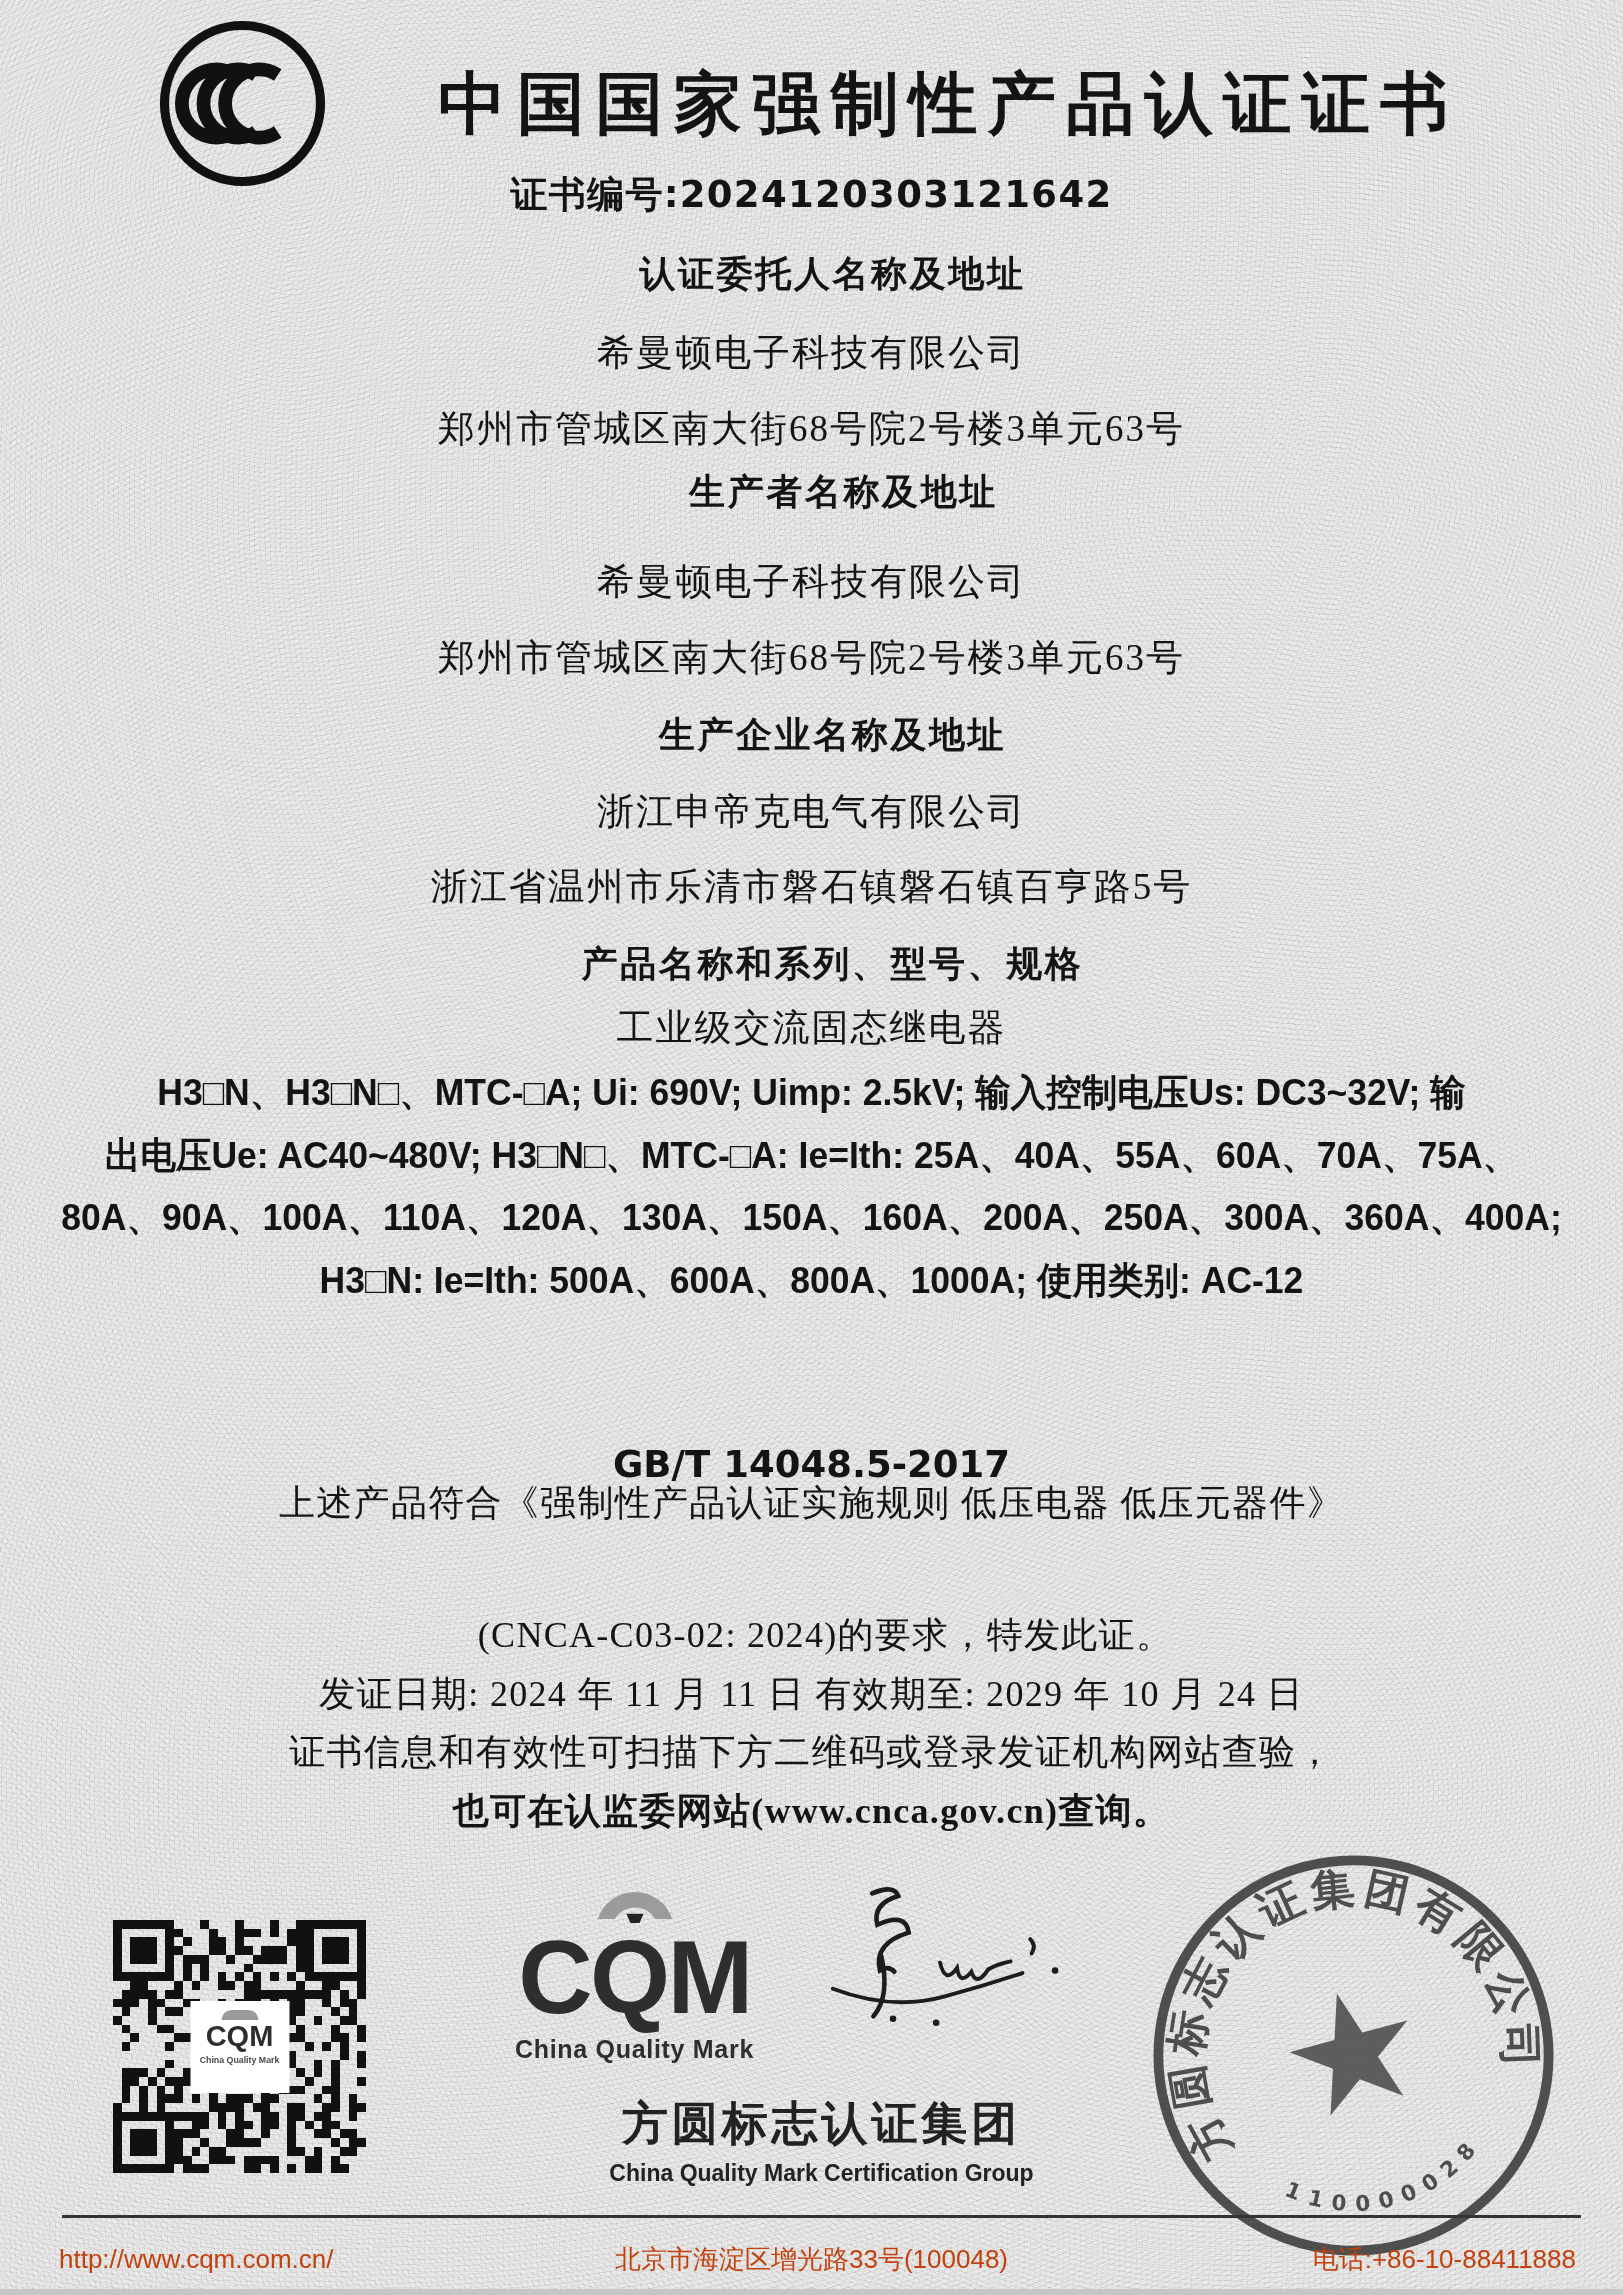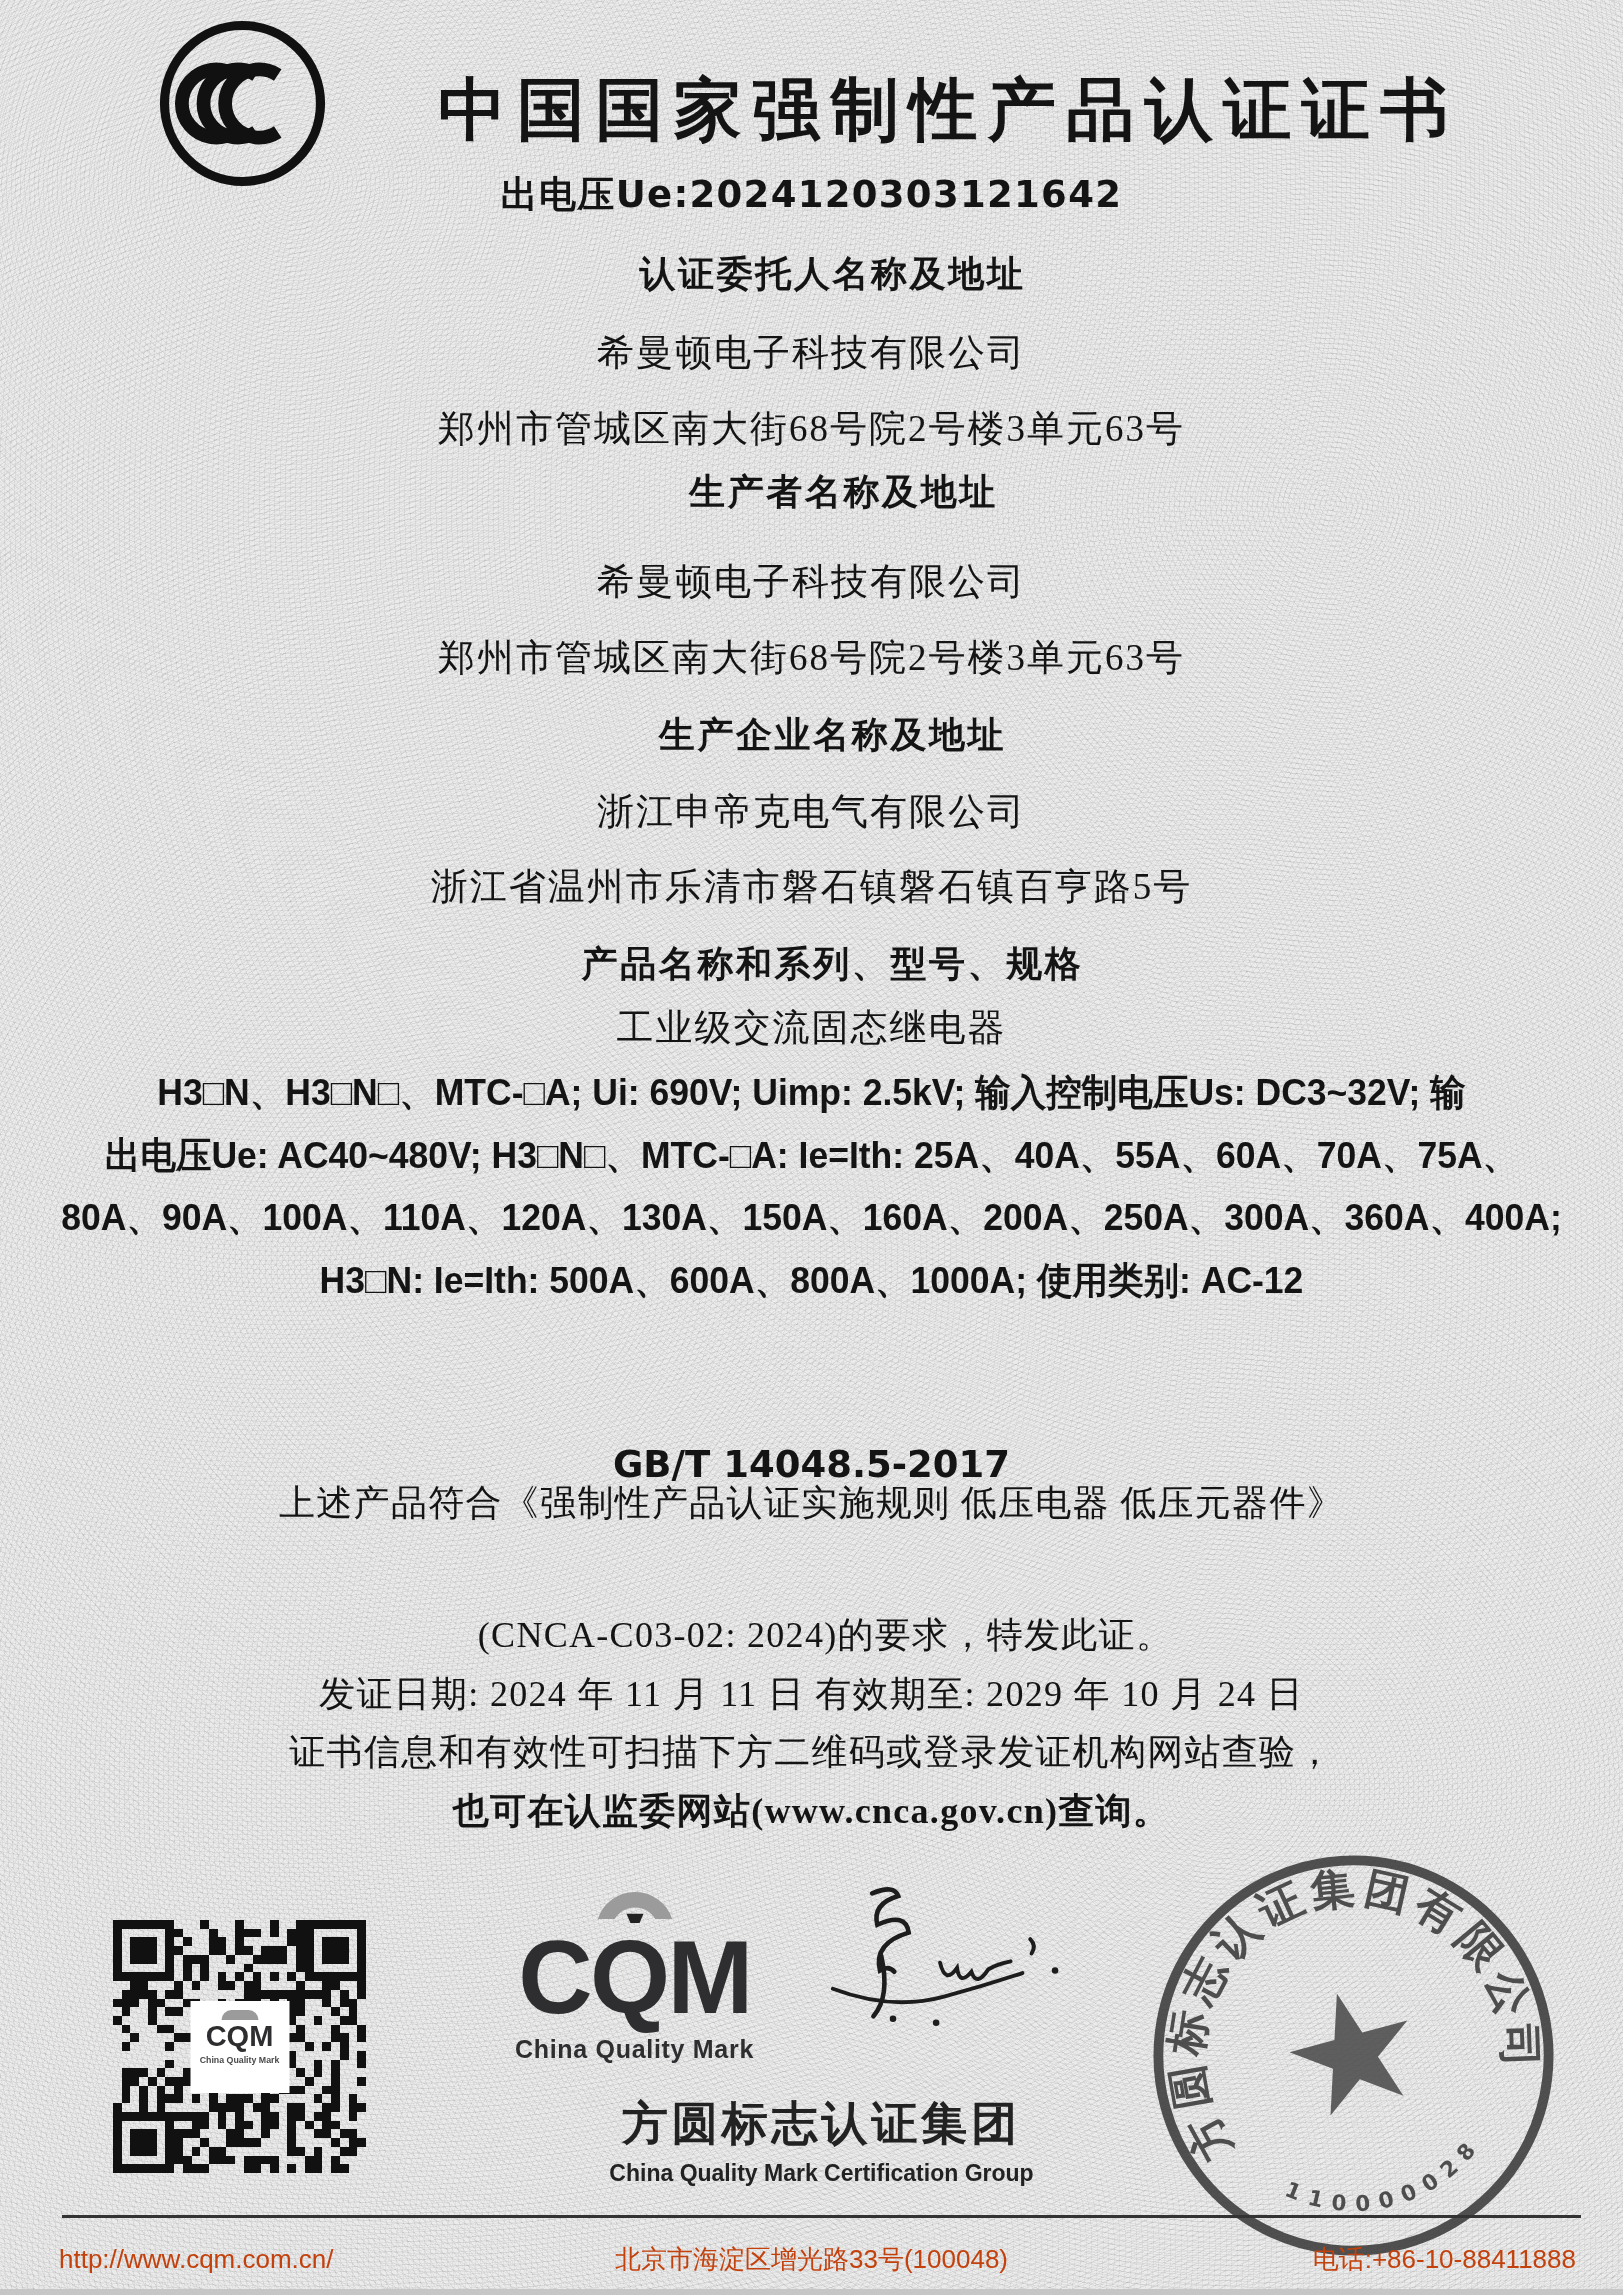--- a/index.html
+++ b/index.html
@@ -7,21 +7,21 @@
         font-family:"Liberation Serif", serif;color:#141414;}
   
   .page::before{content:"";position:absolute;inset:0;pointer-events:none;
     background:
       repeating-radial-gradient(circle at 18% 8%,  rgba(0,0,0,.05) 0 1px, transparent 1px 4.6px),
       repeating-radial-gradient(circle at 82% 22%, rgba(0,0,0,.05) 0 1px, transparent 1px 5.2px),
       repeating-radial-gradient(circle at 28% 55%, rgba(0,0,0,.045)0 1px, transparent 1px 5.9px),
       repeating-radial-gradient(circle at 75% 78%, rgba(0,0,0,.05) 0 1px, transparent 1px 4.9px),
       repeating-radial-gradient(circle at 50% 98%, rgba(0,0,0,.04) 0 1px, transparent 1px 5.6px);}
   .line{position:absolute;left:0;right:0;text-align:center;white-space:nowrap;line-height:59px;height:59px;}
-  .title{position:absolute;left:353px;right:79px;top:54px;height:111px;line-height:111px;text-align:center;
+  .title{position:absolute;left:353px;right:79px;top:48px;height:111px;line-height:111px;text-align:center;
          font-family:"Liberation Sans", sans-serif;font-weight:700;font-size:68px;letter-spacing:10.5px;white-space:nowrap;}
   .certno{font-family:"DejaVu Sans", sans-serif;font-size:37px;font-weight:600;letter-spacing:1.3px;}
   .sec-h{font-weight:700;font-size:36px;letter-spacing:2.6px;margin-left:42px;}
   .body-l{font-size:37px;letter-spacing:2px;}
   .spec{font-family:"Liberation Sans", sans-serif;font-size:37px;font-weight:600;letter-spacing:0;
         transform:scaleX(.96);transform-origin:center;}
   .std-v{font-family:"DejaVu Sans", sans-serif;font-size:37px;font-weight:600;}
   .stmt{font-size:36px;letter-spacing:1.3px;}
   .foot{position:absolute;top:2233px;height:52px;line-height:52px;font-family:Liberation Sans, sans-serif;
         font-size:26px;color:#c2410c;white-space:nowrap;}
@@ -58,21 +58,21 @@
       <circle cx="132" cy="132" r="119" fill="none" stroke="#111" stroke-width="14"></circle>
       <g fill="none" stroke="#111" stroke-width="21">
         <path d="M 119.8 88.4 A 52 52 0 1 0 119.8 175.6"></path>
         <path d="M 152.8 88.4 A 52 52 0 1 0 152.8 175.6"></path>
         <path d="M 185.8 88.4 A 52 52 0 1 0 185.8 175.6"></path>
       </g>
     </svg>
   </div>
 
   <div class="title">中国国家强制性产品认证证书</div>
-  <div class="line certno" style="top:165px;">出电压Ue:2024120303121642</div>
+  <div class="line certno" style="top:165px;">证书编号:2024120303121642</div>
 
   <div class="line sec-h" style="top:245px;">认证委托人名称及地址</div>
   <div class="line body-l" style="top:323px;">希曼顿电子科技有限公司</div>
   <div class="line body-l" style="top:399px;">郑州市管城区南大街68号院2号楼3单元63号</div>
 
   <div class="line sec-h" style="top:463px;padding-left:22px;">生产者名称及地址</div>
   <div class="line body-l" style="top:552px;">希曼顿电子科技有限公司</div>
   <div class="line body-l" style="top:628px;">郑州市管城区南大街68号院2号楼3单元63号</div>
 
   <div class="line sec-h" style="top:706px;">生产企业名称及地址</div>

